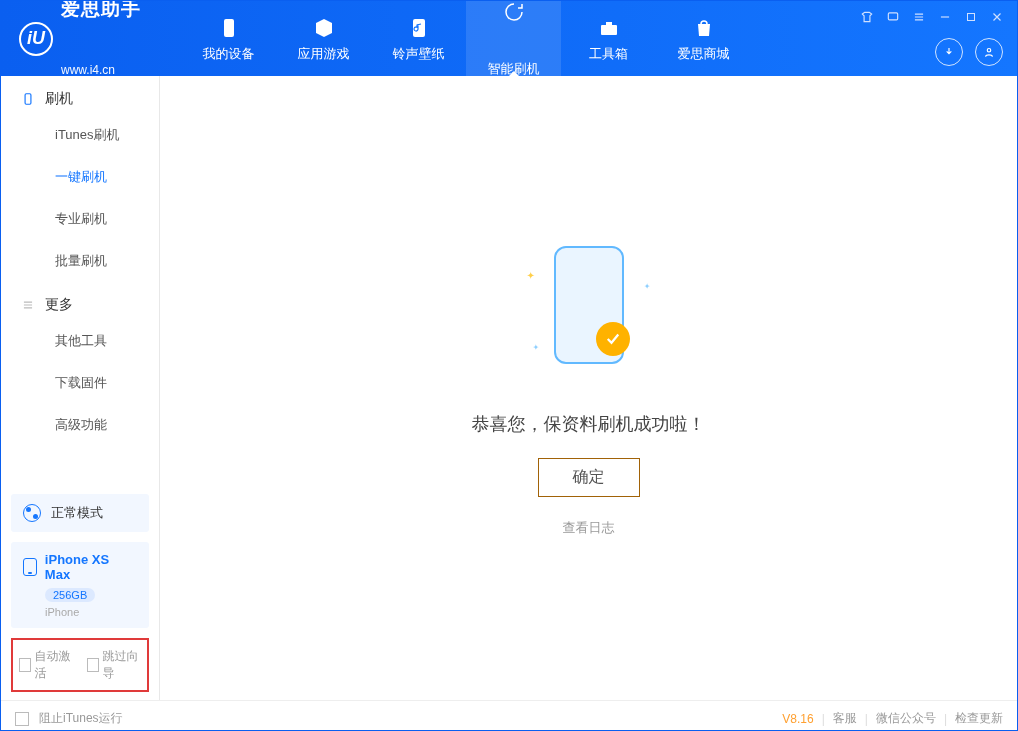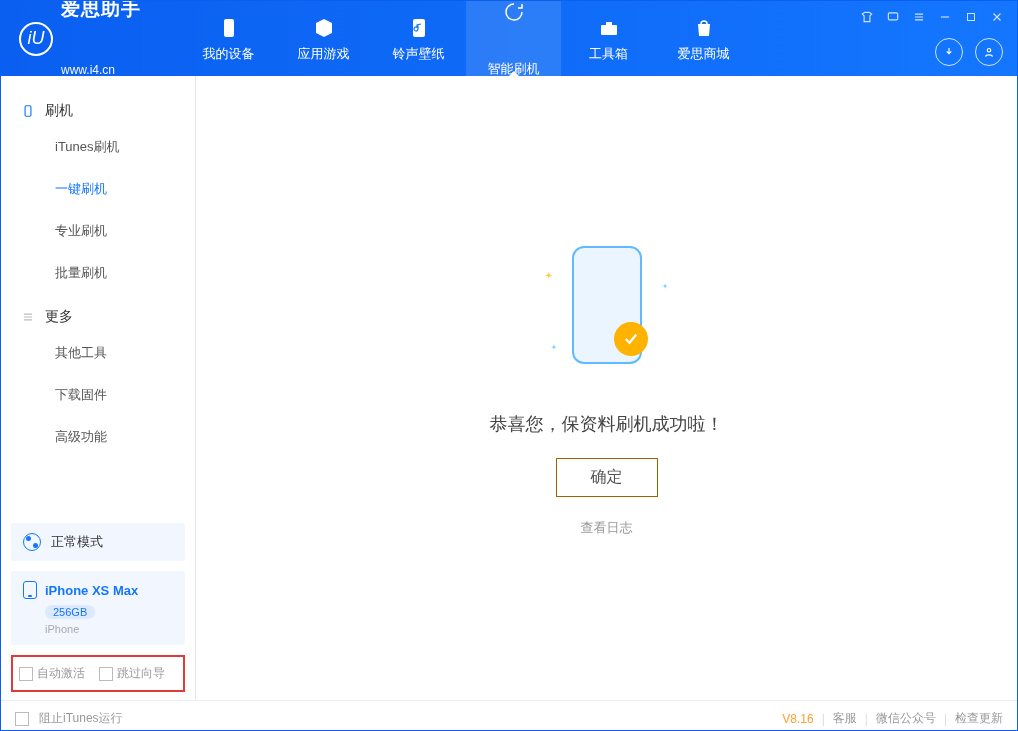--- a/index.html
+++ b/index.html
@@ -1,40 +1,40 @@
 <!DOCTYPE html>
 <html><head>
 <meta charset="utf-8">
 <style>
 * { margin: 0; padding: 0; box-sizing: border-box; font-family: "Microsoft YaHei", Arial, sans-serif; }
 body { background: #fff; width: 1018px; height: 731px; overflow: hidden; border: 1px solid #0a5ff0; position: relative; }
 
 
 .header { height: 75px; background: linear-gradient(to right, #0a5ff0, #1476ff); display: flex; align-items: stretch; color: #fff; position: relative; }
 .logo-area { width: 180px; display: flex; align-items: center; padding-left: 18px; }
-.logo-badge { width: 34px; height: 34px; border: 2px solid #fff; border-radius: 50%; display: flex; align-items: center; justify-content: center; font-weight: normal; font-size: 18px; font-style: italic; margin-right: 8px; }
+.logo-badge { width: 34px; height: 34px; border: 2px solid #fff; border-radius: 50%; display: flex; align-items: center; justify-content: center; font-weight: bold; font-size: 18px; font-style: italic; margin-right: 8px; }
 .logo-text { display: flex; flex-direction: column; line-height: 1.1; gap: 44px; }
 .logo-title { font-size: 19px; font-weight: bold; letter-spacing: 1px; }
 .logo-sub { font-size: 12px; opacity: .95; }
 .nav { display: flex; }
 .nav-item { width: 95px; display: flex; flex-direction: column; align-items: center; justify-content: center; font-size: 13px; cursor: pointer; position: relative; }
 .nav-item.active { background: rgba(255,255,255,.12); gap: 32px; }
 .nav-item.active::after { content:""; position:absolute; bottom:-1px; left:50%; transform:translateX(-50%); border:6px solid transparent; border-bottom-color:#fff; }
 .nav-icon { width: 26px; height: 26px; margin-bottom: 4px; display:flex; align-items:center; justify-content:center; }
 .nav-icon svg { width: 24px; height: 24px; stroke: #fff; fill: none; stroke-width:1.5; }
 .header-right { position: absolute; right: 12px; top: 8px; display: flex; gap: 10px; align-items: center; }
 .win-controls { display: flex; gap: 10px; font-size: 13px; }
 .win-btn { width: 16px; height: 16px; display:flex; align-items:center; justify-content:center; cursor:pointer; color:#cfe0ff; }
 .header-circles { position: absolute; right: 14px; bottom: 10px; display: flex; gap: 12px; }
 .hcircle { width: 28px; height: 28px; border: 1.5px solid rgba(255,255,255,.8); border-radius: 50%; display:flex; align-items:center; justify-content:center; cursor:pointer; }
 .hcircle svg { width:14px; height:14px; stroke:#fff; fill:none; stroke-width:2; }
 
 
 .body { display: flex; height: calc(100% - 75px - 30px); }
-.sidebar { width: 195px; border-right: 1px solid #e8e8e8; padding-top: 12px; display:flex; flex-direction:column; }
+.sidebar { width: 159px; border-right: 1px solid #e8e8e8; display:flex; flex-direction:column; }
 .sb-section { padding: 14px 20px 6px; font-size: 14px; color: #333; display:flex; align-items:center; gap:10px; }
 .sb-section .sec-icon { width:14px; height:14px; display:inline-flex; }
 .sb-item { padding: 12px 20px 12px 54px; font-size: 13px; color: #555; cursor:pointer; }
 .sb-item.active { color: #1476ff; }
 .sb-spacer { flex: 1; }
 .mode-card, .device-card { margin: 0 10px 10px; background: #f2f7ff; border-radius: 3px; padding: 10px 12px; font-size: 13px; }
 .mode-card { display:flex; align-items:center; gap:10px; color:#333; }
 .mode-icon { width:18px; height:18px; border:1.5px solid #1476ff; border-radius:50%; position:relative; display:inline-block; }
 .mode-icon::before, .mode-icon::after { content:""; position:absolute; width:5px; height:5px; background:#1476ff; border-radius:50%; }
 .mode-icon::before { top:2px; left:2px; }

